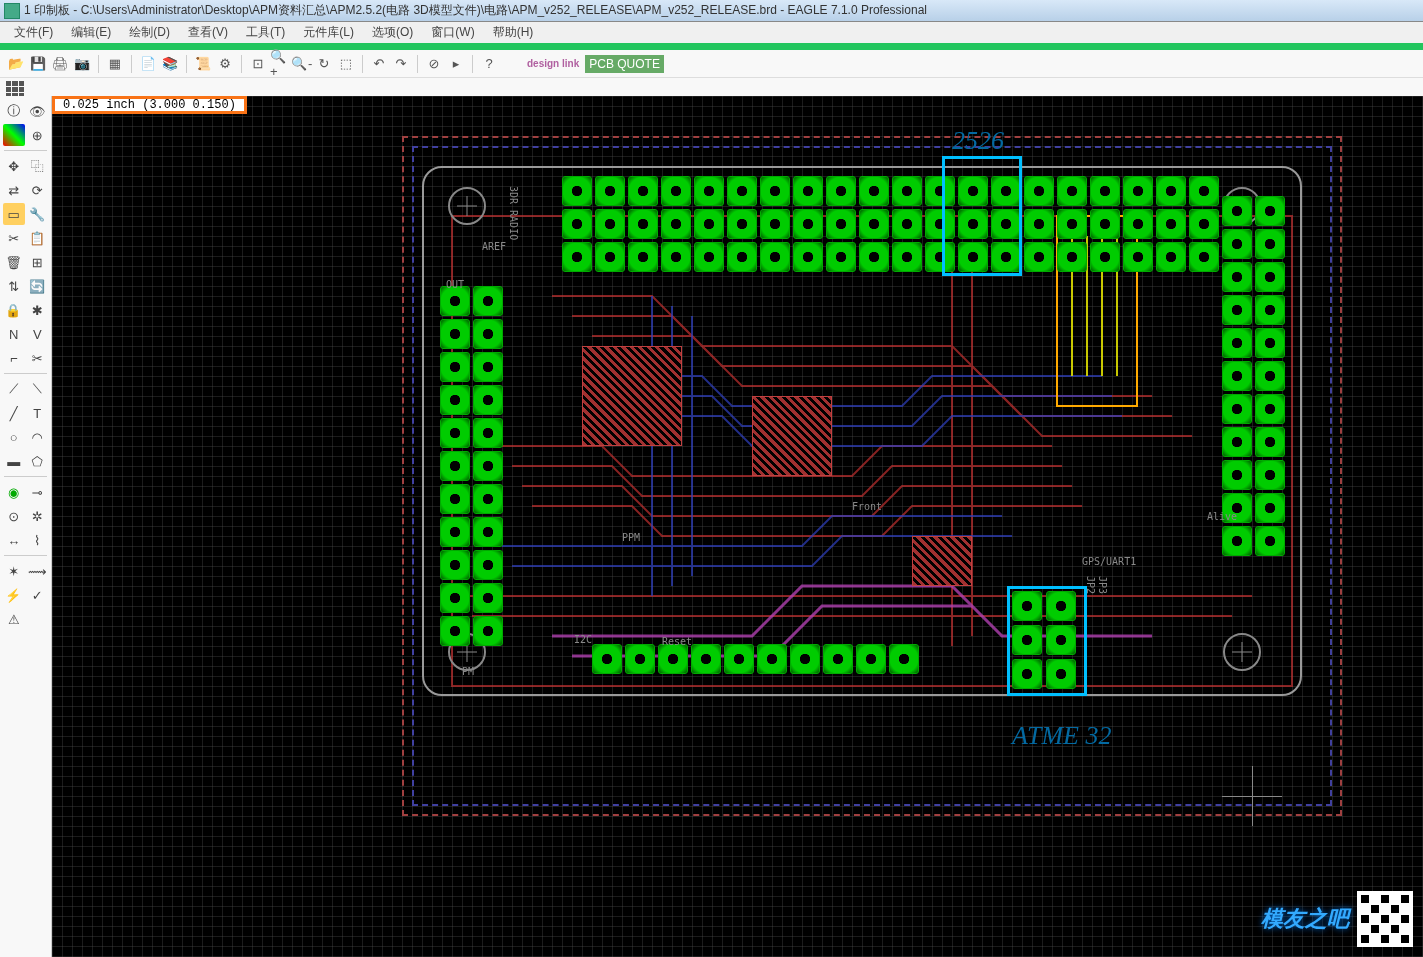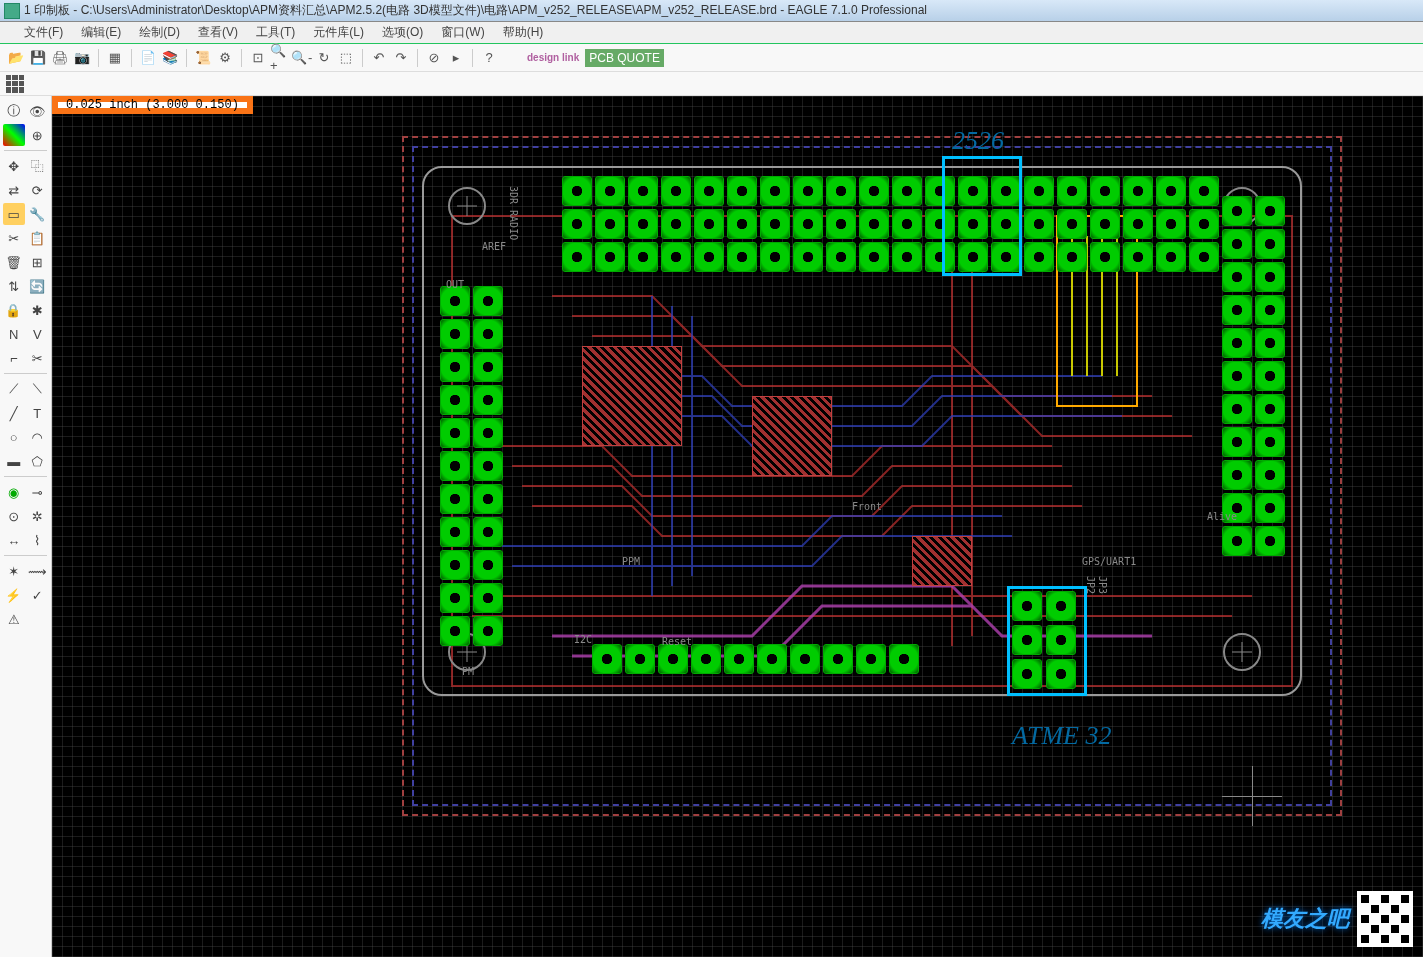--- a/index.html
+++ b/index.html
@@ -1,21 +1,21 @@
 <!DOCTYPE html>
 <html><head>
 <meta charset="utf-8">
 <style>
 * { margin: 0; padding: 0; box-sizing: border-box; font-family: "Microsoft YaHei", "Segoe UI", Tahoma, sans-serif; }
 body { width: 1423px; height: 957px; background: #000; overflow: hidden; position: relative; }
 
 .titlebar { height: 22px; background: linear-gradient(to bottom, #d8e8f8, #b8d0e8); display: flex; align-items: center; padding: 0 4px; font-size: 12px; color: #333; border-bottom: 1px solid #888; }
 .titlebar .icon { width: 16px; height: 16px; background: #4a8; margin-right: 4px; border: 1px solid #286; }
 
-.menubar { height: 22px; background: #f0f0f0; display: flex; align-items: center; padding: 0 16px; font-size: 12px; color: #444; gap: 2px; border-bottom: 1px solid #22c55e; }
+.menubar { height: 28px; background: #f0f0f0; display: flex; align-items: center; padding: 0 6px; font-size: 12px; color: #444; gap: 2px; border-bottom: 7px solid #22c55e; }
 .menubar .mi { padding: 2px 8px; cursor: pointer; }
 
 .toolbar1 { height: 28px; background: #f8f8f8; display: flex; align-items: center; padding: 0 6px; gap: 2px; border-bottom: 1px solid #ddd; }
 .tbtn { width: 20px; height: 20px; display: flex; align-items: center; justify-content: center; cursor: pointer; color: #555; font-size: 13px; border-radius: 2px; }
 .tsep { width: 1px; height: 18px; background: #ccc; margin: 0 4px; }
 .dl-badge { font-size: 10px; padding: 2px 4px; color: #b060a0; font-weight: bold; }
 .pq-badge { font-size: 12px; padding: 2px 4px; background: #6a6; color: #fff; }
 
 .toolbar2 { height: 24px; background: #f8f8f8; display: flex; align-items: center; padding: 0 6px; border-bottom: 1px solid #ddd; }
 .grid-btn { width: 18px; height: 18px; display: grid; grid-template-columns: repeat(3,1fr); grid-template-rows: repeat(3,1fr); gap: 1px; cursor: pointer; }
@@ -23,21 +23,21 @@
 
 .workspace { position: absolute; top: 96px; left: 0; right: 0; bottom: 0; display: flex; }
 
 .lefttools { width: 52px; background: #f8f8f8; border-right: 1px solid #ccc; padding: 4px 2px; }
 .lefttools .row { display: flex; justify-content: space-around; margin-bottom: 2px; }
 .lefttools .lt { width: 22px; height: 22px; display: flex; align-items: center; justify-content: center; cursor: pointer; font-size: 13px; color: #444; border-radius: 2px; }
 .lefttools .lt.sel { background: #ffd060; }
 .lefttools .sep { height: 1px; background: #ccc; margin: 4px 2px; }
 
 .canvas-area { flex: 1; position: relative; background: #000; }
-.coord-bar { position: absolute; top: 0; left: 0; height: 18px; background: #fff; border: 6px solid #f97316; padding: 0 8px; font-family: "Courier New", monospace; font-size: 12px; color: #000; display: flex; align-items: center; z-index: 10; }
+.coord-bar { position: absolute; top: 0; left: 0; height: 18px; background: #fff; border: 3px solid #f97316; padding: 0 8px; font-family: "Courier New", monospace; font-size: 12px; color: #000; display: flex; align-items: center; z-index: 10; }
 
 .pcb-canvas { position: absolute; inset: 0; }
 .grid-bg { position: absolute; inset: 0; background-image: repeating-linear-gradient(0deg, rgba(80,80,80,0.35) 0, rgba(80,80,80,0.35) 1px, transparent 1px, transparent 10px), repeating-linear-gradient(90deg, rgba(80,80,80,0.35) 0, rgba(80,80,80,0.35) 1px, transparent 1px, transparent 10px); }
 
 .board { position: absolute; left: 370px; top: 70px; width: 880px; height: 530px; border: 2px solid #999; border-radius: 20px; }
 .outer-hatch { position: absolute; left: 350px; top: 40px; width: 940px; height: 680px; border: 2px dashed #a04040; }
 .outer-hatch2 { position: absolute; left: 360px; top: 50px; width: 920px; height: 660px; border: 2px dashed #4040a0; }
 
 .pad-row { position: absolute; display: flex; gap: 3px; }
 .pad { width: 30px; height: 30px; background: radial-gradient(circle, #000 25%, #0c0 27%, #0c0 70%, #050 100%); border: 1px solid #0a0; border-radius: 3px; }
@@ -434,21 +434,21 @@
 
       <div class="annot-box" style="left:955px; top:490px; width:80px; height:110px;"></div>
       <div class="annot" style="left:960px; top:625px;">ATME 32</div>
 
       <span class="silk-label" style="left:430px; top:145px;">AREF</span>
       <span class="silk-label" style="left:394px; top:183px;">OUT</span>
       <span class="silk-label" style="left:456px; top:90px; writing-mode:vertical-rl;">3DR RADIO</span>
       <span class="silk-label" style="left:610px; top:540px;">Reset</span>
       <span class="silk-label" style="left:522px; top:490px;margin-top:48px;">I2C</span>
       <span class="silk-label" style="left:410px; top:570px;">PM</span>
-      <span class="silk-label" style="left:570px; top:460px;">PPM</span>
+      <span class="silk-label" style="left:570px; top:436px;">PPM</span>
       <span class="silk-label" style="left:800px; top:405px;">Front</span>
       <span class="silk-label" style="left:1030px; top:460px;">GPS/UART1</span>
       <span class="silk-label" style="left:1155px; top:415px;">Alive</span>
       <span class="silk-label" style="left:1033px; top:480px; writing-mode:vertical-rl;">JP2</span>
       <span class="silk-label" style="left:1045px; top:480px; writing-mode:vertical-rl;">JP3</span>
 
       <div class="cursor-cross" style="left:1170px; top:670px;"></div>
     </div>
 
     <div class="watermark">

